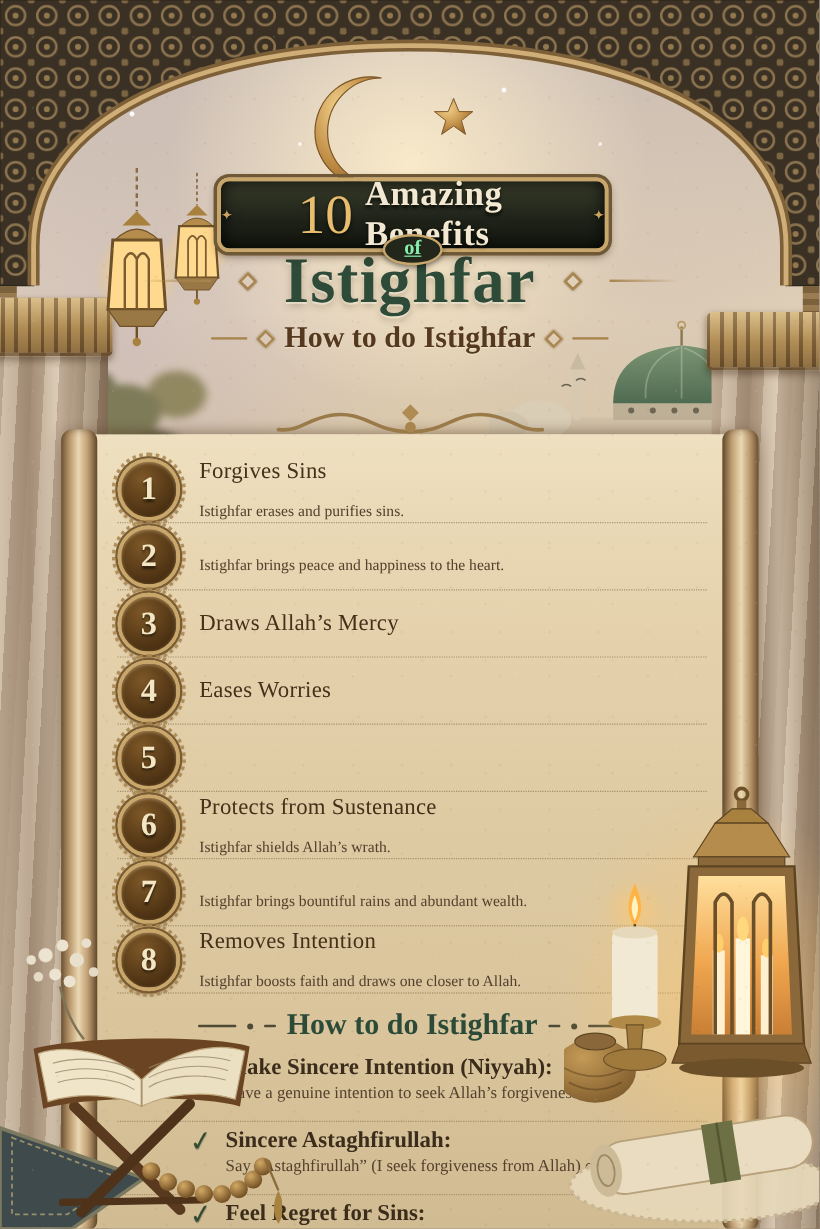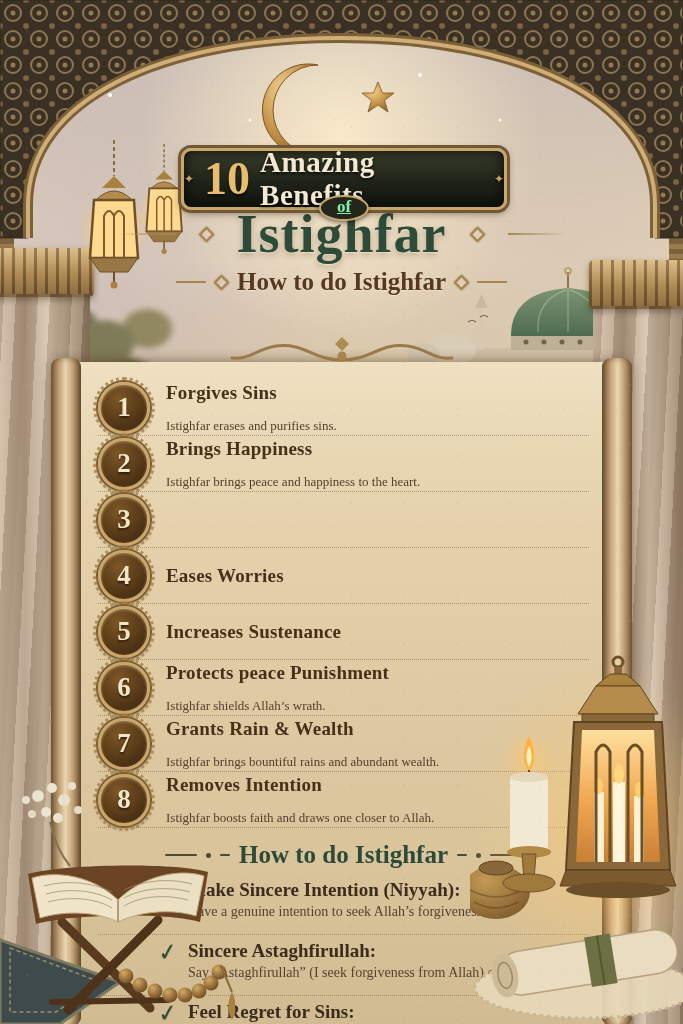--- a/index.html
+++ b/index.html
@@ -42,21 +42,21 @@
       repeating-linear-gradient(90deg, rgba(62,42,20,.4) 0 3px, transparent 3px 11px);
     background-blend-mode:multiply;border-bottom:3px solid #6d5331;box-shadow:0 3px 6px rgba(60,40,20,.45);}
   .column.left{left:-6px}.column.right{right:-6px;top:260px}
   
   .arch{position:absolute;left:0;top:0;z-index:3;}
   
   .plaque{position:absolute;left:181px;top:148px;width:320px;height:56px;z-index:12;border-radius:10px;
     background:linear-gradient(180deg,#3a3e2b,#1d2118 60%,#14170e);
     border:3px solid #c9a76b;box-shadow:0 0 0 3px #6f5836,0 3px 8px rgba(50,30,10,.55),inset 0 0 14px rgba(0,0,0,.85);
     display:flex;align-items:center;justify-content:center;gap:10px;}
-  .plaque-num{font-size:46px;font-weight:bold;color:#e8bd6d;line-height:1;text-shadow:0 2px 3px rgba(0,0,0,.65);}
+  .plaque-num{font-size:46px;font-weight:normal;color:#e8bd6d;line-height:1;text-shadow:0 2px 3px rgba(0,0,0,.65);margin-left:44px;}
   .plaque-text{font-size:29px;font-weight:bold;color:#f3e9d2;letter-spacing:.5px;text-shadow:0 2px 3px rgba(0,0,0,.75);}
   .plaque-orn{color:#c9a25f;font-size:12px;text-shadow:0 1px 2px #000;}
   .plaque-of{position:absolute;left:50%;bottom:-14px;transform:translateX(-50%);
     background:#23271b;border:2px solid #c9a76b;border-radius:50%;padding:0 16px 2px;
     color:#86efac;font-size:17px;font-weight:bold;box-shadow:0 2px 4px rgba(0,0,0,.45);text-decoration:underline;}
   .big-title-row{position:absolute;left:0;top:206px;width:100%;z-index:11;
     display:flex;align-items:center;justify-content:center;gap:25px;}
   .big-title{font-size:54px;font-weight:bold;color:#2e4a39;letter-spacing:1px;line-height:1.05;
     text-shadow:0 1px 1px rgba(255,250,230,.55),0 3px 6px rgba(80,60,30,.3);}
   .fl-line{width:58px;height:2px;background:linear-gradient(90deg,transparent,#a8854f);}
@@ -76,21 +76,21 @@
   .scroll::after{right:-3px;background:linear-gradient(270deg,#7c5f3d 0%,#b6956a 22%,#ead7b1 48%,#c4a378 72%,#6f5434 100%);box-shadow:inset 0 0 6px rgba(60,40,20,.5);}
   .scroll-orn{position:absolute;left:50%;top:-30px;transform:translateX(-50%);z-index:6;}
   .scroll-content{position:absolute;left:44px;right:40px;top:18px;}
   .brow{display:flex;align-items:center;min-height:53px;padding:1px 0;border-bottom:1px dotted rgba(110,85,55,.5);}
   .medal{position:relative;flex:0 0 46px;height:46px;margin-right:16px;border-radius:50%;
     background:radial-gradient(circle at 38% 30%,#7d5727,#4a3012 72%);
     border:3px solid #c9a76b;box-shadow:0 0 0 2px #7a5c33,0 2px 4px rgba(60,40,20,.5),inset 0 1px 3px rgba(255,230,180,.4);
     display:flex;align-items:center;justify-content:center;}
   .medal::before{content:"";position:absolute;inset:-8px;border-radius:50%;border:3px dotted #a8854f;opacity:.85;}
   .medal-num{font-size:27px;font-weight:bold;color:#f3e6c5;line-height:1;text-shadow:0 2px 2px rgba(0,0,0,.55);}
-  .brow-title{font-size:19px;font-weight:bold;color:#46301a;letter-spacing:.2px;}
+  .brow-title{font-size:19px;font-weight:normal;color:#46301a;letter-spacing:.2px;}
   .brow-desc{font-size:13px;color:#54402d;margin-top:14px;white-space:nowrap;}
   
   .howto-head{display:flex;align-items:center;justify-content:center;gap:9px;margin:13px 0 5px;}
   .howto-title{font-size:25px;font-weight:bold;color:#2c4a37;}
   .hd{width:32px;height:2.5px;background:#4e4a33;border-radius:2px;}
   .hd.s{width:10px;}
   .hdot{width:5px;height:5px;border-radius:50%;background:#4e4a33;}
   .step{display:flex;align-items:flex-start;min-height:52px;padding:5px 0 3px 60px;border-bottom:1px dotted rgba(110,85,55,.45);}
   .step:last-child{border-bottom:none;}
   .step-check{flex:0 0 30px;font-family:"DejaVu Sans",sans-serif;font-size:23px;font-weight:bold;color:#2e4d33;
@@ -244,62 +244,60 @@
         <div>
             <div class="brow-title">Forgives Sins</div>
         <div class="brow-desc">Istighfar erases and purifies sins.</div>
           </div>
       </div>
       <div class="brow">
         <div class="medal">
             <span class="medal-num">2</span>
           </div>
         <div>
-            <div class="brow-title">Brings Happiness</div>
         <div class="brow-desc">Istighfar brings peace and happiness to the heart.</div>
           </div>
       </div>
       <div class="brow">
         <div class="medal">
             <span class="medal-num">3</span>
           </div>
         <div>
+            <div class="brow-title">Draws Allah’s Mercy</div>
           </div>
       </div>
       <div class="brow">
         <div class="medal">
             <span class="medal-num">4</span>
           </div>
         <div>
             <div class="brow-title">Eases Worries</div>
           </div>
       </div>
       <div class="brow">
         <div class="medal">
             <span class="medal-num">5</span>
           </div>
         <div>
-            <div class="brow-title">Increases Sustenance</div>
           </div>
       </div>
       <div class="brow">
         <div class="medal">
             <span class="medal-num">6</span>
           </div>
         <div>
-            <div class="brow-title">Protects peace Punishment</div>
+            <div class="brow-title">Protects from Sustenance</div>
         <div class="brow-desc">Istighfar shields Allah’s wrath.</div>
           </div>
       </div>
       <div class="brow">
         <div class="medal">
             <span class="medal-num">7</span>
           </div>
         <div>
-            <div class="brow-title">Grants Rain &amp; Wealth</div>
         <div class="brow-desc">Istighfar brings bountiful rains and abundant wealth.</div>
           </div>
       </div>
       <div class="brow">
         <div class="medal">
             <span class="medal-num">8</span>
           </div>
         <div>
             <div class="brow-title">Removes Intention</div>
         <div class="brow-desc">Istighfar boosts faith and draws one closer to Allah.</div>

